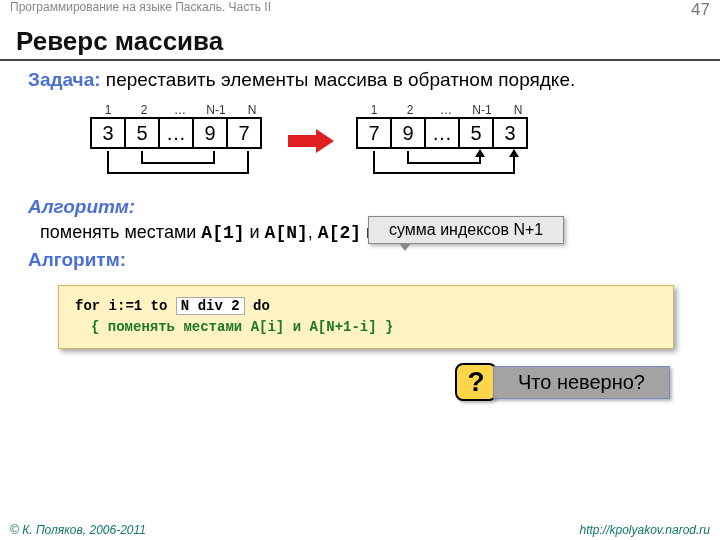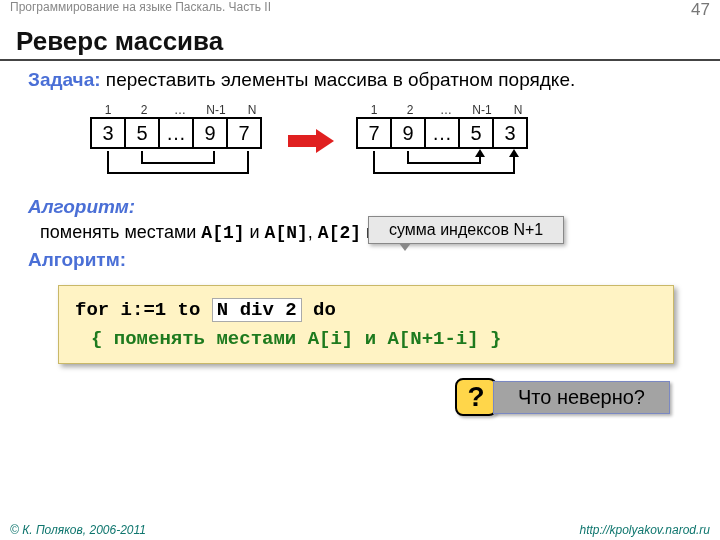--- a/index.html
+++ b/index.html
@@ -21,21 +21,21 @@
   .arrow-big .head { position: absolute; left: 28px; top: 0; width: 0; height: 0; border-top: 12px solid transparent; border-bottom: 12px solid transparent; border-left: 18px solid #e02020; }
   .arr2-wrap { position: relative; }
   .u-arrow { position: absolute; width: 0; height: 0; border-left: 5px solid transparent; border-right: 5px solid transparent; border-bottom: 8px solid #000; }
   .swap-svg { margin-left: 62px; margin-top: -4px; margin-bottom: 6px; }
   .algo-label { color: #4a6fd6; font-weight: bold; margin-top: 2px; font-style: italic; }
   .algo-text { margin-left: 12px; margin-top: 4px; font-size: 18px; position: relative; }
   .mono { font-family: 'Courier New', monospace; font-weight: bold; }
   .callout { position: absolute; left: 328px; top: -6px; background: #e8e8e8; border: 1px solid #888; padding: 4px 20px; font-size: 16px; box-shadow: 2px 2px 4px rgba(0,0,0,.3); white-space: nowrap; }
   .callout::after { content: ''; position: absolute; left: 30px; bottom: -8px; width: 0; height: 0; border-left: 6px solid transparent; border-right: 6px solid transparent; border-top: 8px solid #888; }
   .pseudo-label { color: #4a6fd6; font-weight: bold; margin-top: 6px; }
-  .code-block { background: #fff3c4; border: 1px solid #c9b868; margin: 14px 26px 0 30px; padding: 10px 16px; font-family: 'Courier New', monospace; font-size: 19px; font-weight: bold; box-shadow: 3px 3px 5px rgba(0,0,0,.35); line-height: 1.5; }
+  .code-block { background: #fff3c4; border: 1px solid #c9b868; margin: 14px 26px 0 30px; padding: 10px 16px; font-family: 'Courier New', monospace; font-size: 14px; font-weight: bold; box-shadow: 3px 3px 5px rgba(0,0,0,.35); line-height: 1.5; }
   .code-hl { background: #fff; border: 1px solid #aaa; padding: 0 4px; }
   .code-comment { color: #1e7a1e; }
   .question-row { display: flex; align-items: center; justify-content: flex-end; margin: 14px 30px 0 0; }
   .q-icon { width: 42px; height: 38px; background: #ffd64a; border: 2px solid #000; border-radius: 8px; display: flex; align-items: center; justify-content: center; font-size: 28px; font-weight: bold; color: #000; box-shadow: 2px 2px 3px rgba(0,0,0,.3); }
   .q-text { border: 1px solid #7a88c2; background: #a3a3a3; padding: 4px 24px; font-size: 20px; margin-left: -4px; box-shadow: 2px 2px 3px rgba(0,0,0,.3); }
   .footer { position: absolute; bottom: 3px; left: 0; right: 0; color: #0f766e; font-size: 12px; font-style: italic; display: flex; justify-content: space-between; padding: 0 10px; }
 </style>
 </head>
 <body>
 

